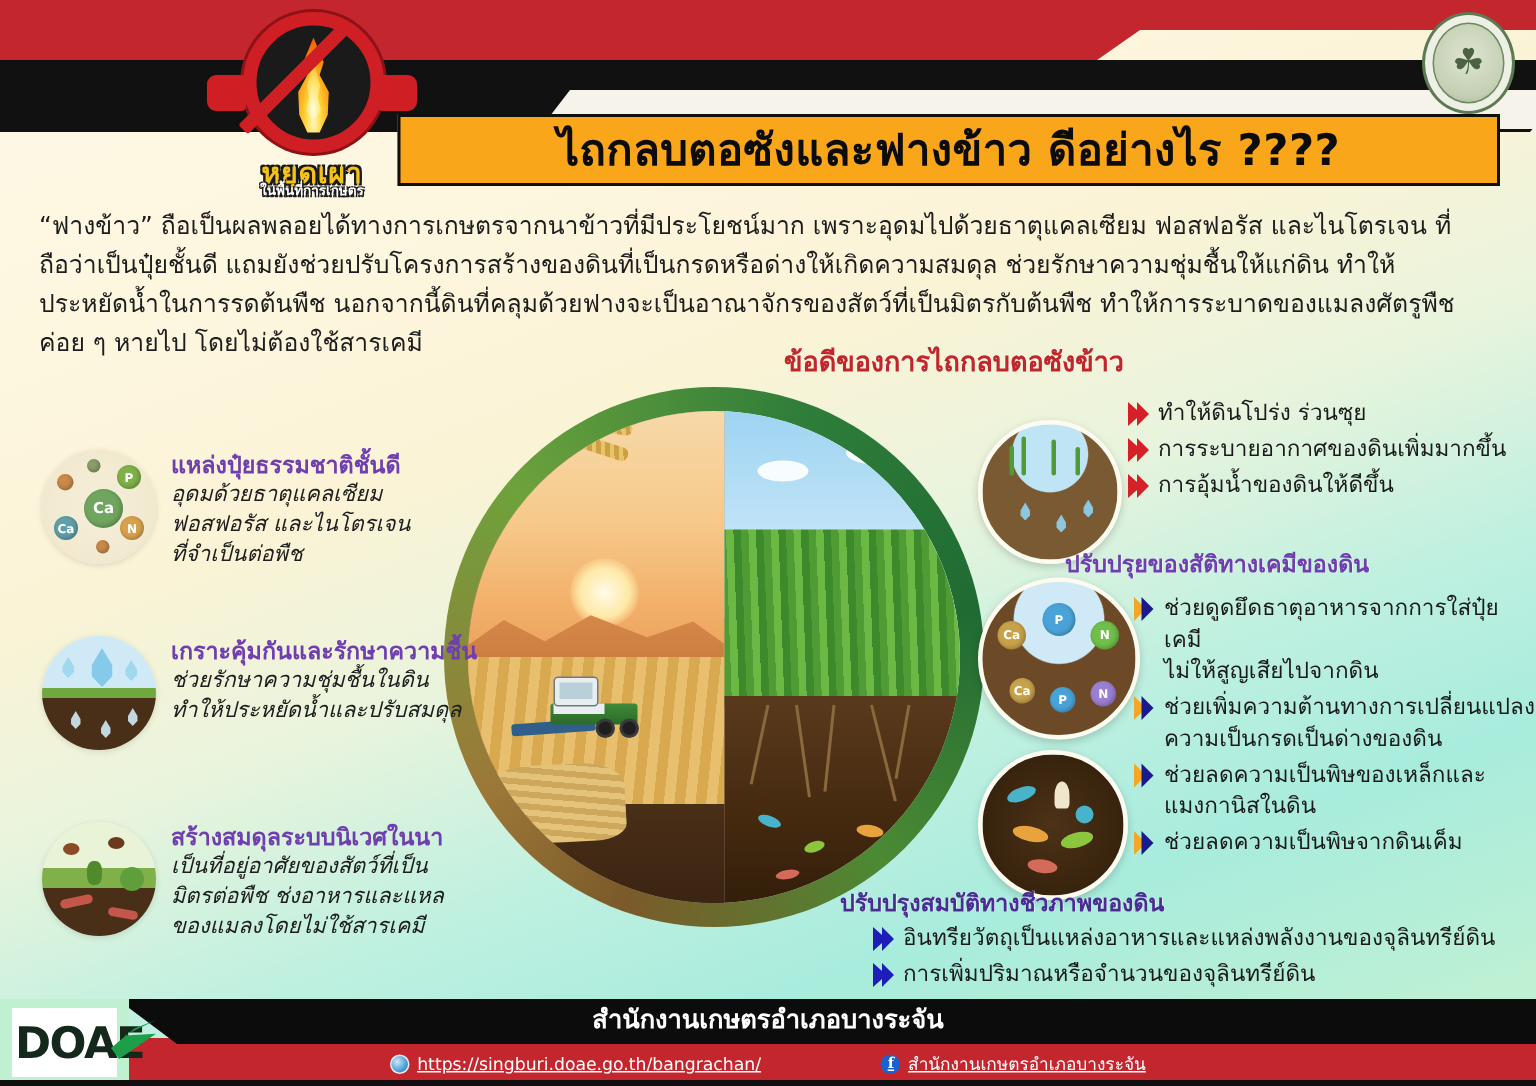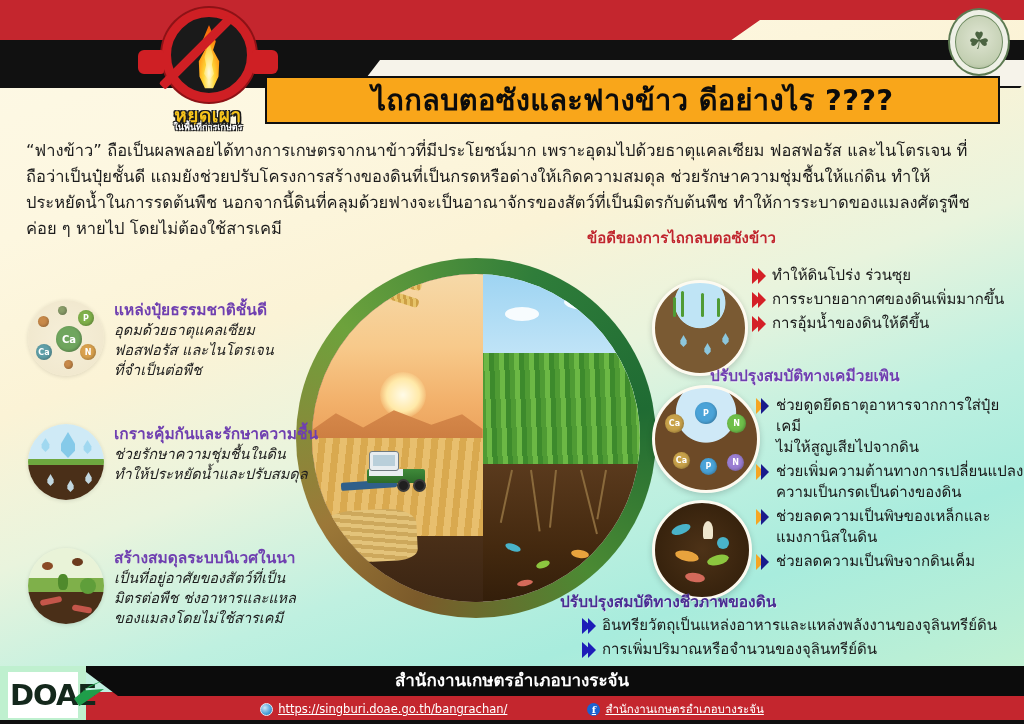--- a/index.html
+++ b/index.html
@@ -111,22 +111,22 @@
 
   
   .intro {
     position:absolute; left:26px; top:138px; width:960px;
     font-size:16.5px; line-height:26px; color:#1d1d1d;
   }
   .intro p { margin:0; }
 
   
   .section-red {
-    position:absolute; left:496px; top:226px; width:280px; text-align:right;
-    font-size:15px; font-weight:bold; color:#c0272d;
+    position:absolute; left:496px; top:226px; width:280px; text-align:center;
+    font-size:18px; font-weight:bold; color:#c0272d;
     text-shadow: 0.5px 0.5px 0 rgba(255,255,255,.6);
   }
 
   
   .art { position:absolute; left:296px; top:250px; width:400px; height:380px; }
   .art-ring {
     position:absolute; left:0; top:8px; width:360px; height:360px;
     border-radius:50%;
     border:16px solid transparent;
     background:
@@ -514,21 +514,21 @@
         <span class="bullet-text">การระบายอากาศของดินเพิ่มมากขึ้น</span>
       </div>
       <div class="bullet-row">
         <span class="arrow-chev chev-red"></span>
         <span class="bullet-text">การอุ้มน้ำของดินให้ดีขึ้น</span>
       </div>
     </div>
   </div>
 
   <div class="rsec" style="left:710px; top:366px; width:314px;">
-    <div class="rsec-head">ปรับปรุงสมบัติทางเคมีวยเพิน</div>
+    <div class="rsec-head">ปรับปรุยของสัติทางเคมีของดิน</div>
   </div>
   <div class="rsec" style="left:756px; top:392px; width:268px;">
     <div class="bullet-row">
       <span class="arrow-chev chev-yellow"></span>
       <span class="bullet-text">ช่วยดูดยึดธาตุอาหารจากการใส่ปุ๋ยเคมี</span>
     </div>
     <div class="bullet-row" style="margin-top:0;">
       <span style="width:13px; flex:0 0 auto;"></span>
       <span class="bullet-text">ไม่ให้สูญเสียไปจากดิน</span>
     </div>

